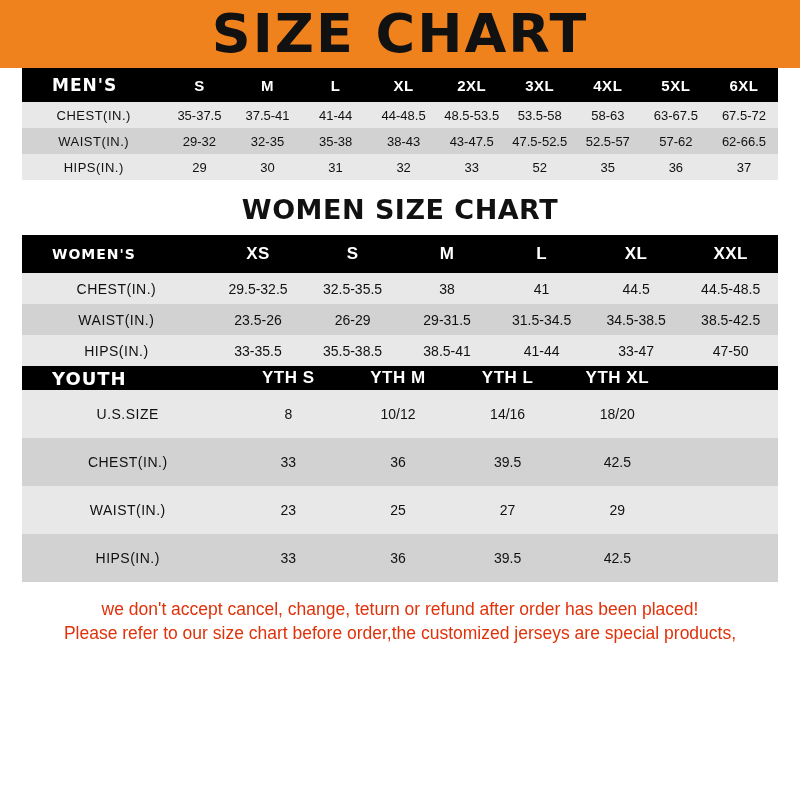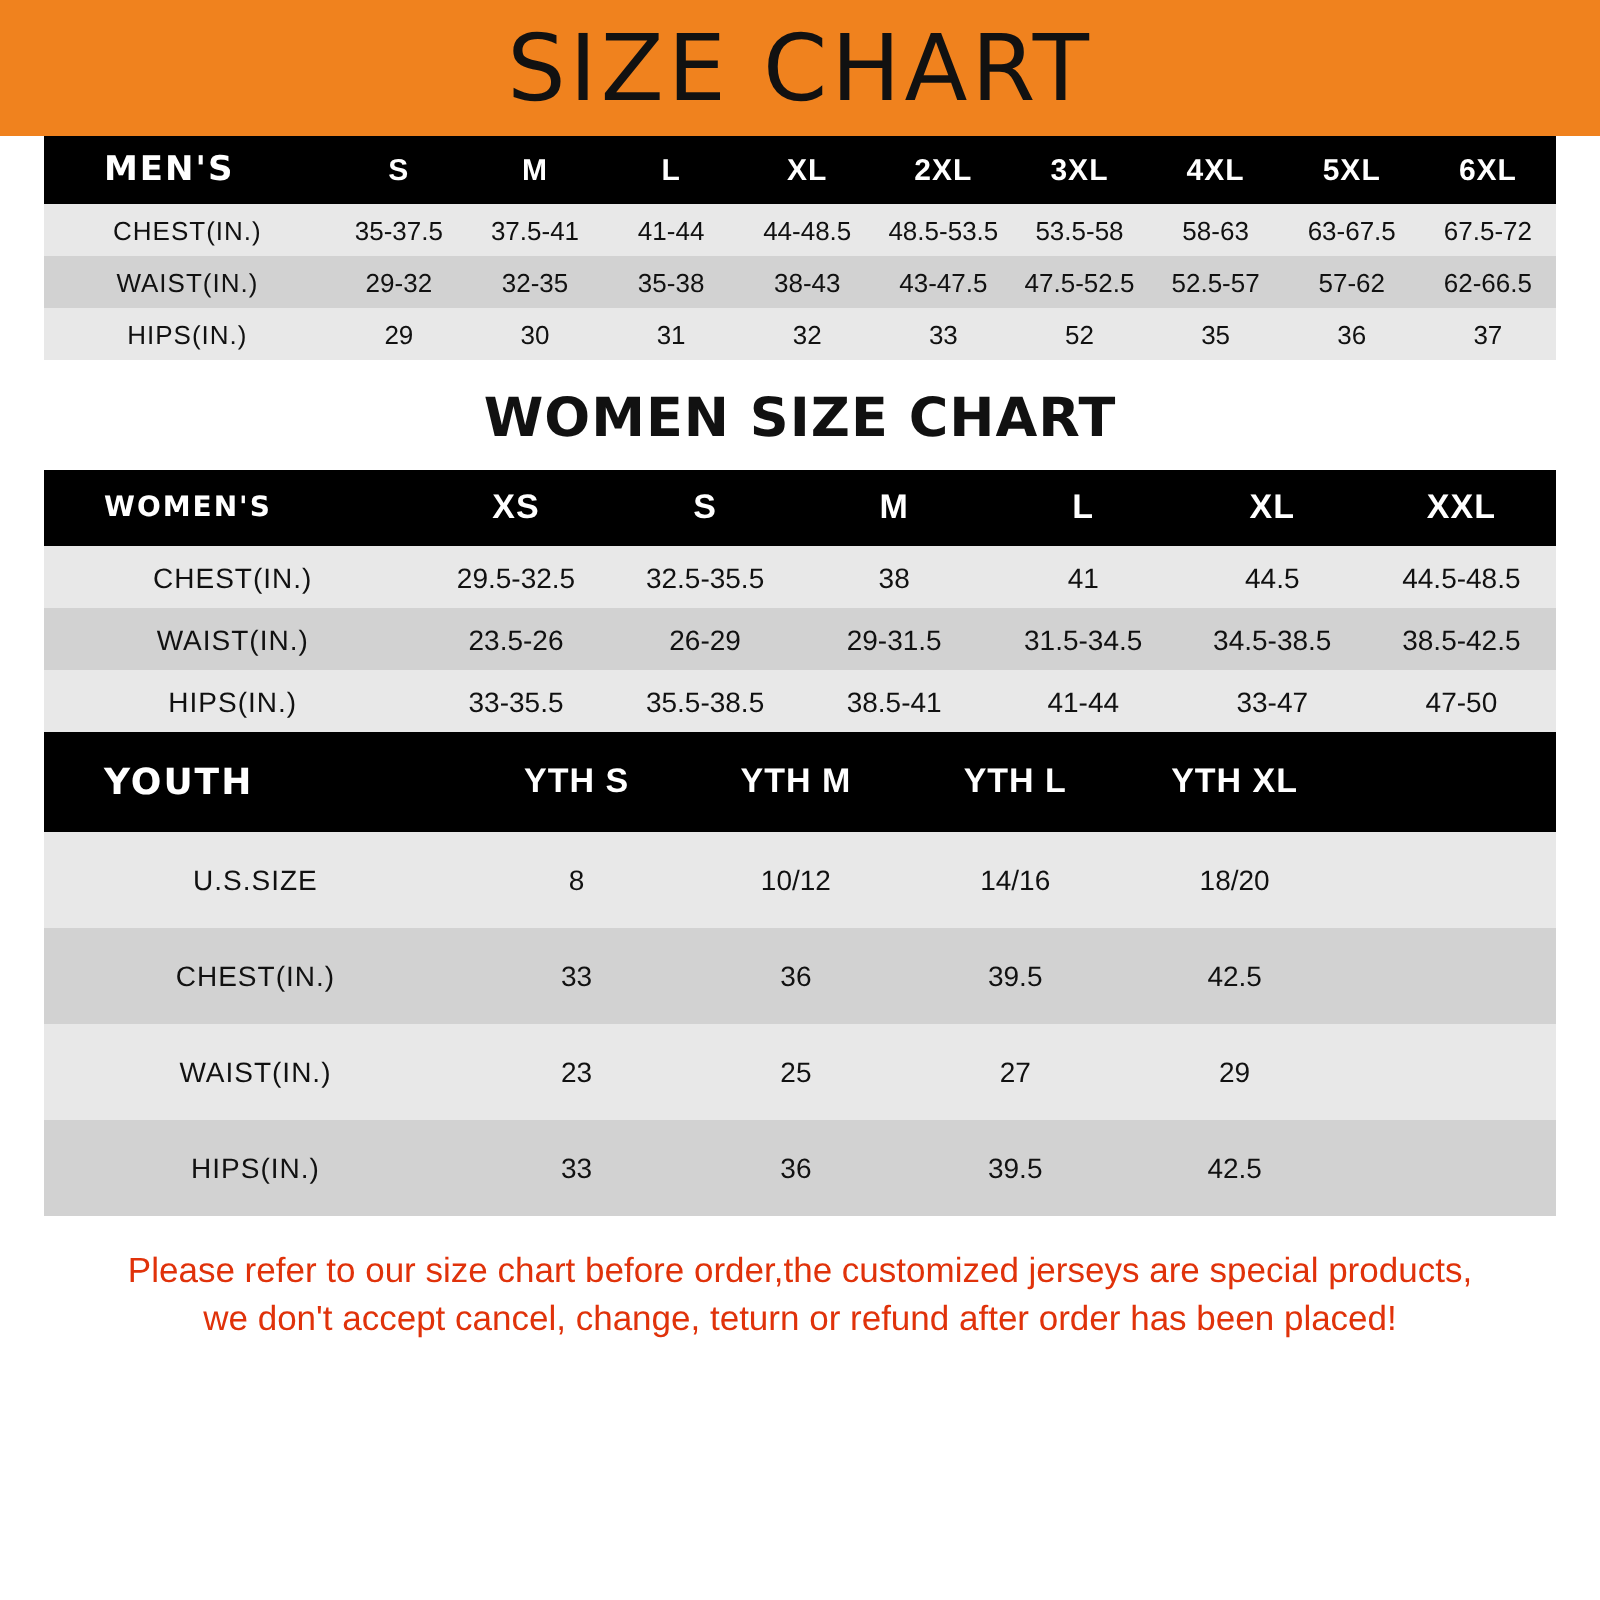--- a/index.html
+++ b/index.html
@@ -25,22 +25,22 @@
     width: 100%;
     height: 68px;
     background: #f0821e;
     display: flex;
     align-items: center;
     justify-content: center;
     position: relative;
   }
   .banner-title {
     font-family: "DejaVu Sans", sans-serif;
-    font-weight: normal;
-    font-size: 46px;
+    font-weight: bold;
+    font-size: 54px;
     letter-spacing: 2px;
     color: #111111;
     line-height: 1;
     text-align: center;
   }
   .content {
     padding: 0 22px;
     box-sizing: border-box;
   }
   .section-title {
@@ -106,21 +106,21 @@
   #women-table thead th.corner {
     font-size: 14px;
   }
   
   #youth-table th,
   #youth-table td {
     height: 48px;
     font-size: 14px;
   }
   #youth-table thead th {
-    height: 50px;
+    height: 24px;
     font-size: 17px;
     margin-top: 15px;
   }
   #youth-table thead th.corner {
     font-size: 18px;
   }
   .footer-note {
     margin-top: 16px;
     text-align: center;
     color: #e0320a;
@@ -284,18 +284,18 @@
           <td>33</td>
           <td>36</td>
           <td>39.5</td>
           <td>42.5</td>
           <td></td>
         </tr>
       </tbody>
     </table>
 
     <div class="footer-note">
+      <div>we don't accept cancel, change, teturn or refund after order has been placed!</div>
       <div>Please refer to our size chart before order,the customized jerseys are special products,</div>
-      <div>we don't accept cancel, change, teturn or refund after order has been placed!</div>
     </div>
 
   </div>
 </div>
 
 </body></html>

